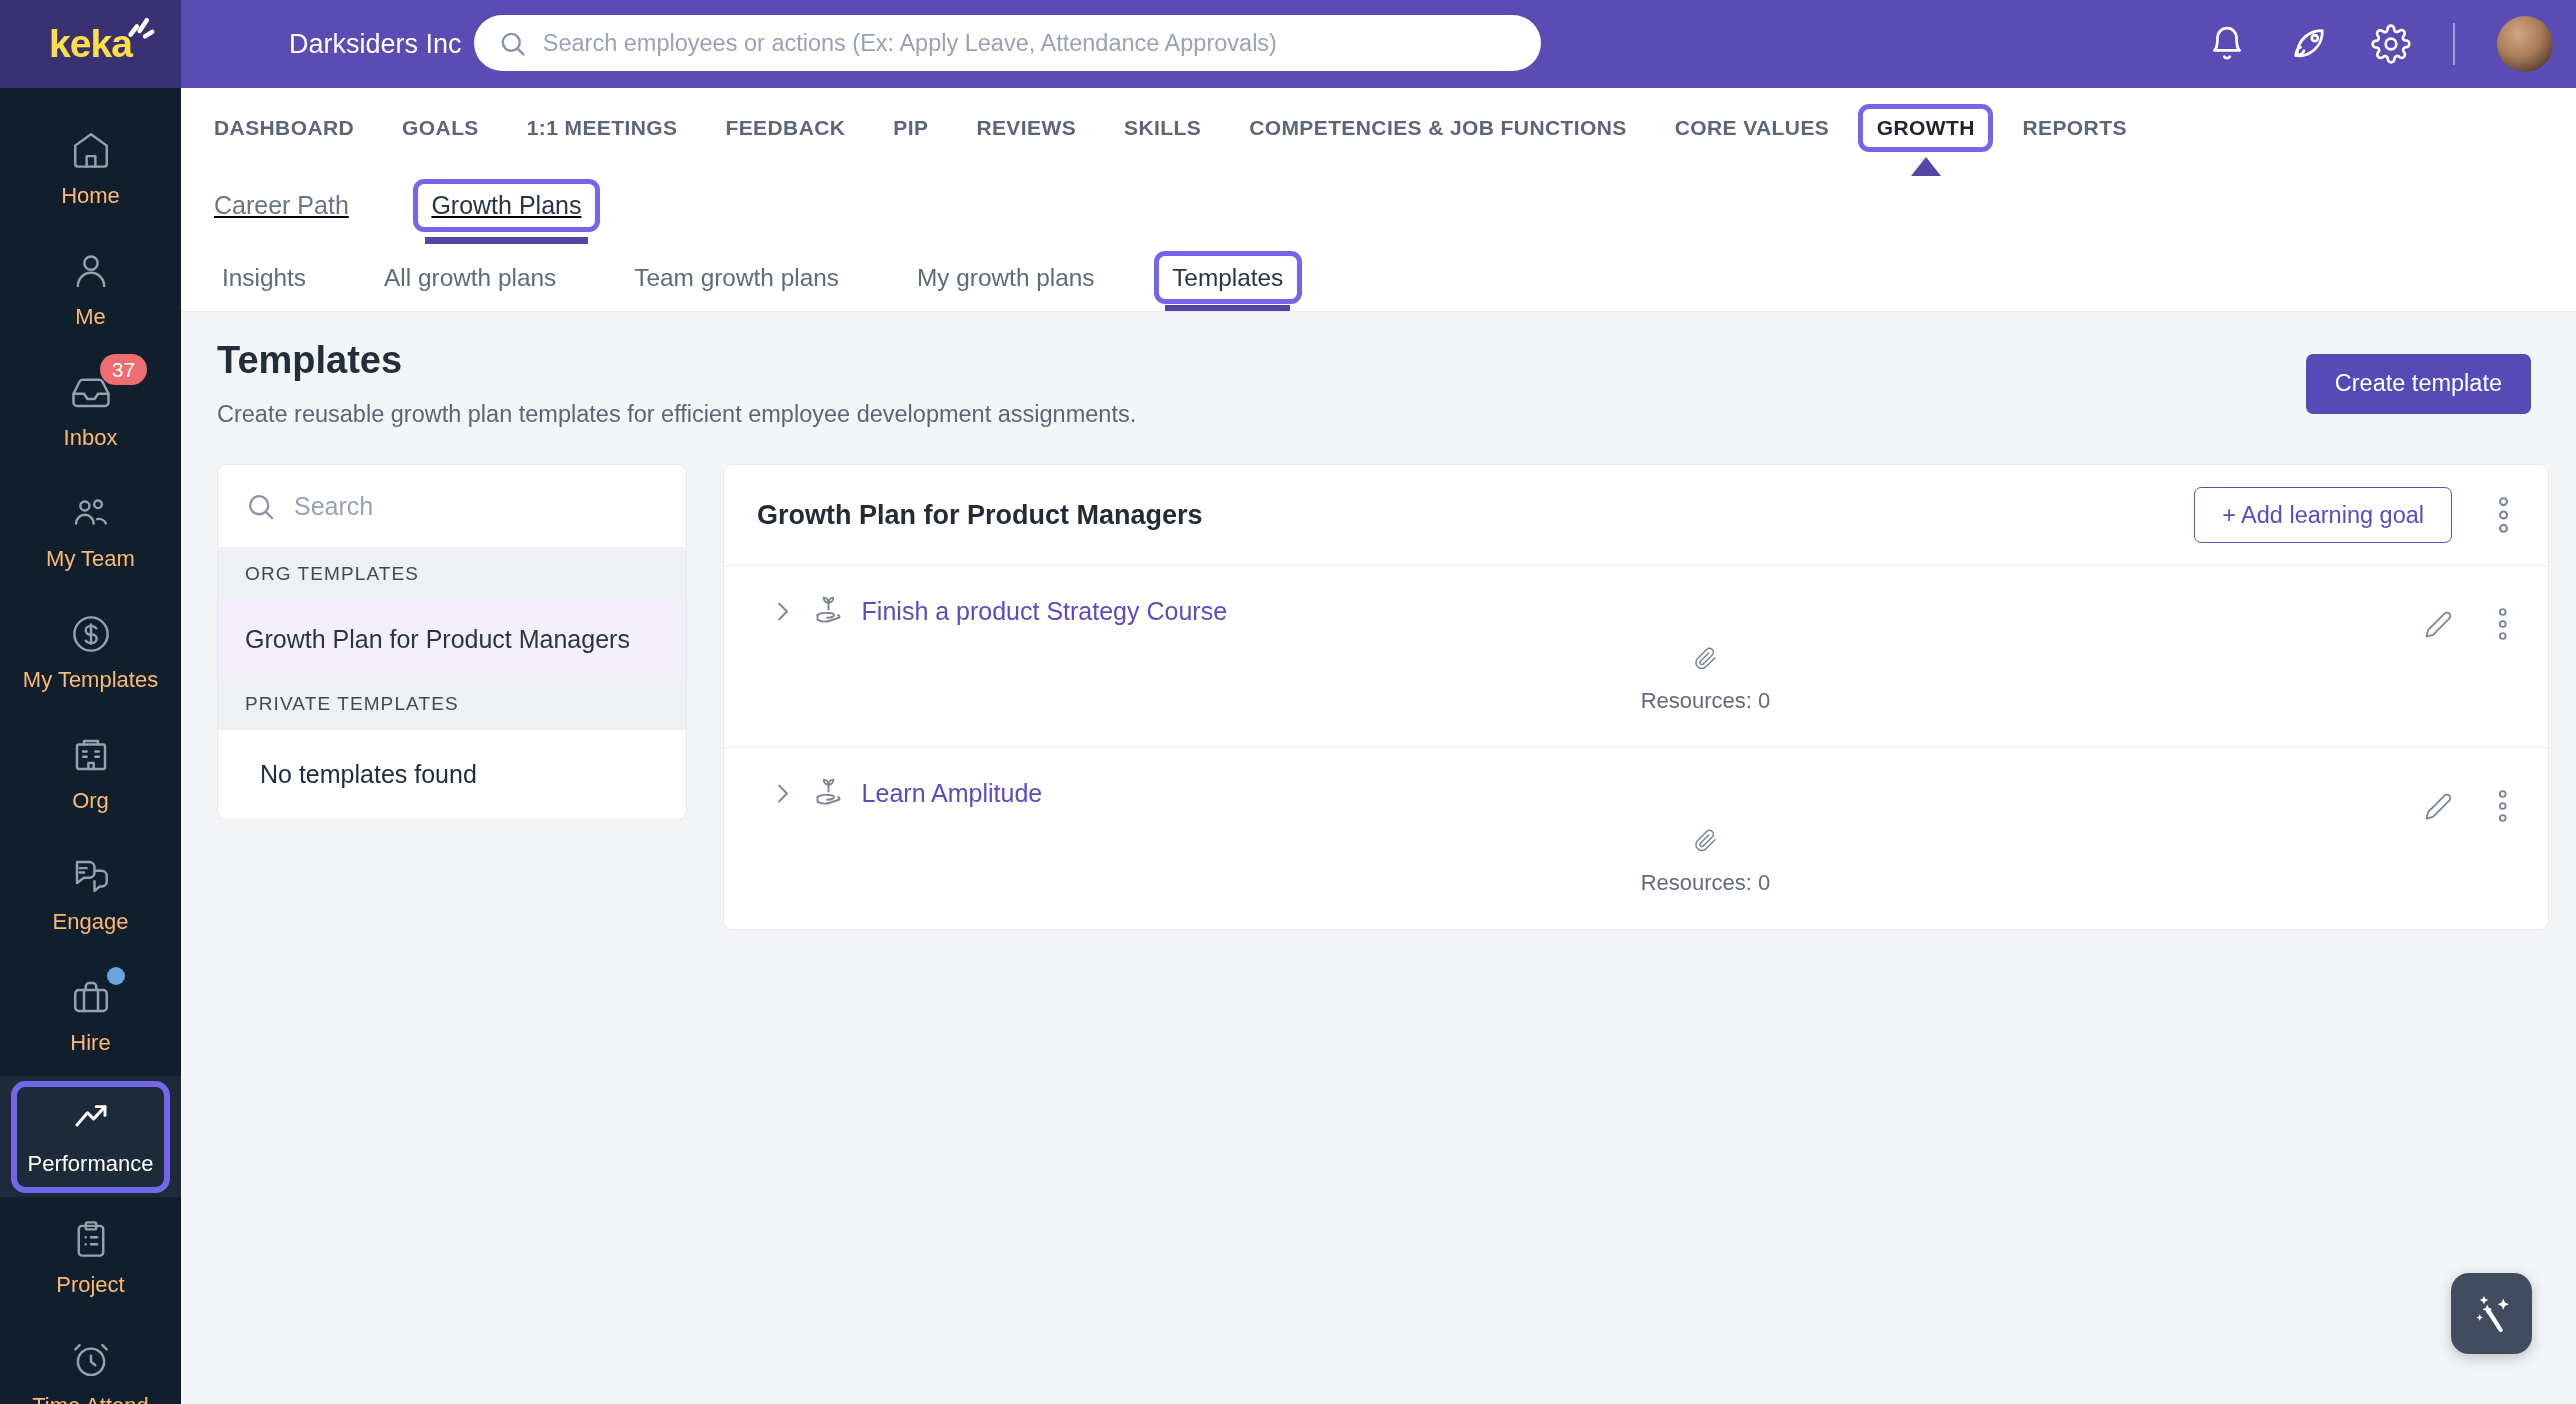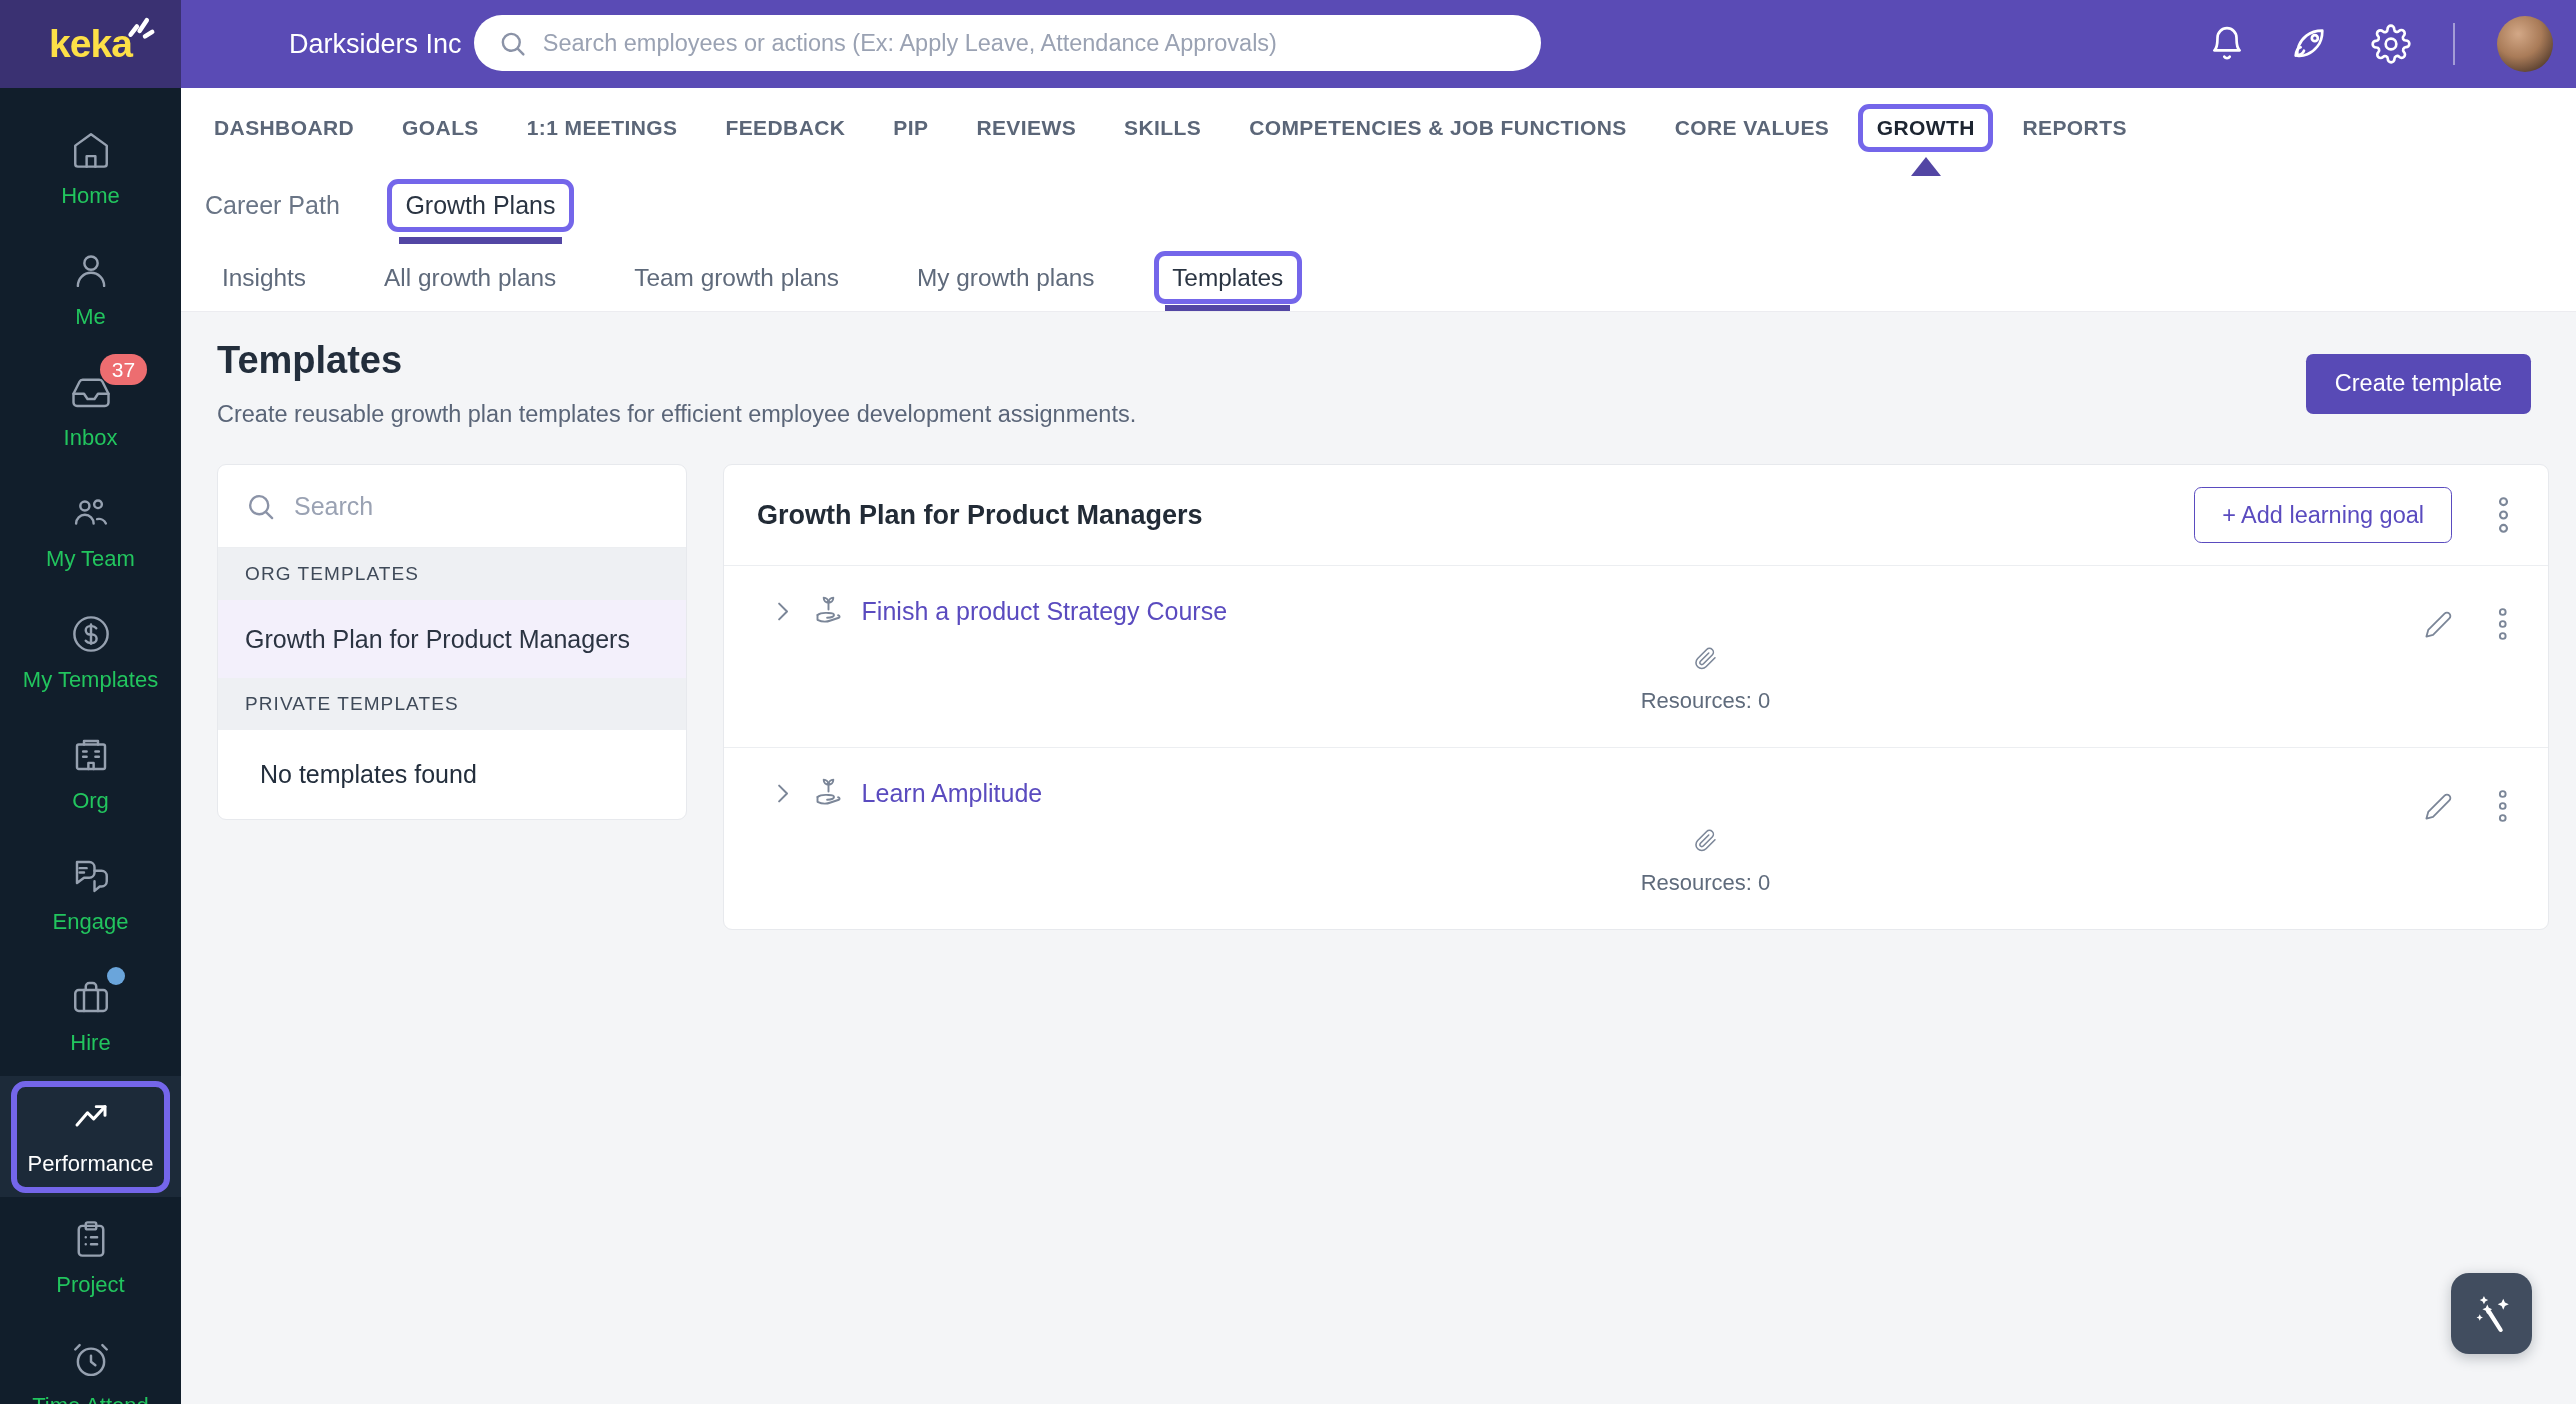--- a/index.html
+++ b/index.html
@@ -17,35 +17,35 @@
   .search-pill input { border:none; outline:none; flex:1; font-size:23.5px; color:#3c4654; margin-left:16.3px; font-family:"Liberation Sans", sans-serif; background:transparent; }
   .search-pill input::placeholder { color:#9aa2b3; }
   .top-actions { position:absolute; right:23.5px; top:0; height:88px; display:flex; align-items:center; gap:42px; }
   .top-icon { width:40px; height:40px; display:flex; align-items:center; justify-content:center; cursor:pointer; }
   .top-divider { width:1.8px; height:42px; background:rgba(255,255,255,.45); }
   .avatar { width:56px; height:56px; border-radius:50%; background:radial-gradient(circle at 38% 32%, #d3a887 0%, #a97b58 45%, #5d4332 78%, #2e2620 100%); }
 
   
   .sidenav { position:absolute; top:88px; left:0; width:181px; height:1317px; background:#111e2b; z-index:15; display:flex; flex-direction:column; padding-top:20px; }
   .side-item { position:relative; height:121px; flex:0 0 auto; display:flex; flex-direction:column; align-items:center; justify-content:center; gap:11px; cursor:pointer; }
-  .side-item .lbl { color:#22c55e; font-size:22px; }
+  .side-item .lbl { color:#fdba74; font-size:22px; }
   .side-item svg { stroke:#96a1b0; }
   .side-item.active { background:#1c2a39; }
   .side-item.active .lbl { color:#fff; }
   .side-item.active svg { stroke:#fff; }
   .iconwrap { position:relative; width:43px; height:43px; display:flex; align-items:center; justify-content:center; }
   .badge { position:absolute; top:-16.3px; left:31px; background:#ed6d70; color:#fff; font-size:21px; border-radius:903px; padding:2.7px 11.8px; line-height:1.2; }
   .hire-dot { position:absolute; top:-9px; right:-12.7px; width:18px; height:18px; border-radius:50%; background:#6aa5db; }
   .ann-perf { position:absolute; left:11px; right:11px; top:5.4px; bottom:3.6px; border:6.3px solid #7466ea; border-radius:14.5px; pointer-events:none; }
 
   
   .nav-row { position:absolute; top:88px; left:181px; right:0; height:80px; background:#fff; display:flex; align-items:stretch; gap:48px; padding-left:33px; z-index:5; }
   .nav-item { position:relative; display:flex; align-items:center; font-size:21px; font-weight:bold; letter-spacing:0.4px; color:#5b6678; cursor:pointer; white-space:nowrap; }
   .nav-item.active { color:#1d2531; }
-  .subnav-row { position:absolute; top:167px; left:181px; right:0; height:77px; background:#fff; display:flex; align-items:stretch; gap:66px; padding-left:24px; z-index:4; }
+  .subnav-row { position:absolute; top:167px; left:181px; right:0; height:77px; background:#fff; display:flex; align-items:stretch; gap:83px; padding-left:33px; z-index:4;text-decoration:underline; }
   .subnav-item { position:relative; display:flex; align-items:center; font-size:25px; color:#6a7586; cursor:pointer; }
   .subnav-item.active { color:#2a3442; }
   .tabs-row { position:absolute; top:244px; left:181px; right:0; height:68px; background:#fff; display:flex; align-items:stretch; gap:78px; padding-left:41px; z-index:3; border-bottom:0.9px solid #ececf0; }
   .tab-item { position:relative; display:flex; align-items:center; font-size:24.4px; color:#5f6a7b; cursor:pointer; }
   .tab-item.active { color:#2a3442; }
 
   .ann-box { position:relative; display:inline-block; background:#fff; border:5.4px solid #7466ea; border-radius:11px; padding:7.2px 13.6px; margin:-12.7px -19px; z-index:6; }
   .underline { position:absolute; left:-7.2px; right:-7.2px; bottom:0; height:7.2px; background:#5346a4; z-index:2; }
   .tri { position:absolute; left:50%; transform:translateX(-50%); bottom:-8.1px; width:0; height:0; border-left:15.4px solid transparent; border-right:15.4px solid transparent; border-bottom:19px solid #5346a4; z-index:7; }
 

